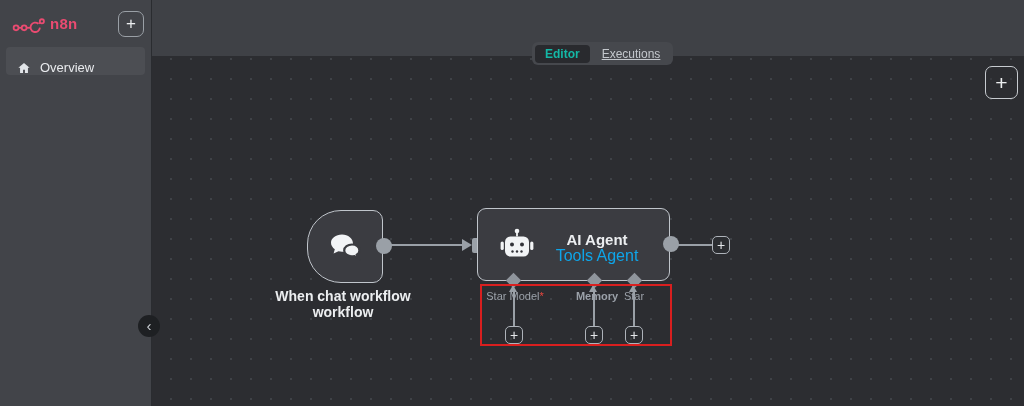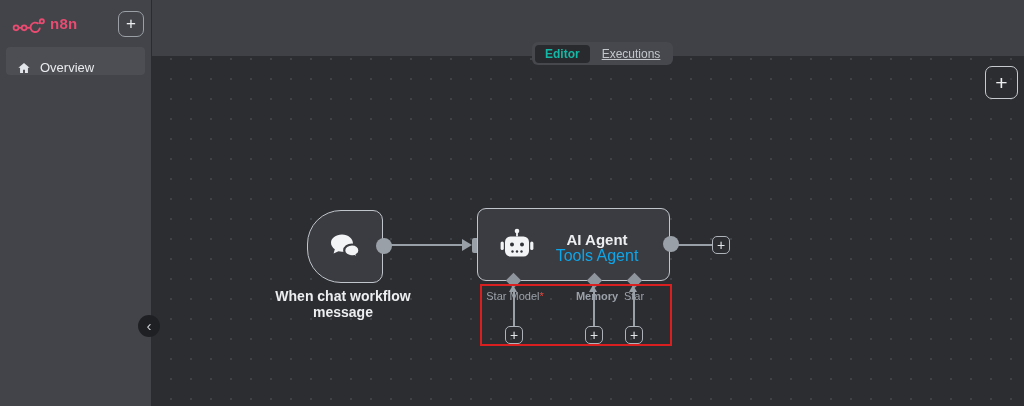--- a/index.html
+++ b/index.html
@@ -141,21 +141,21 @@
 
     <div class="node trigger-node">
       <svg width="38" height="32" viewBox="0 0 38 32">
         <path d="M16 3.5c-6.2 0-11 3.7-11 8.3 0 2.6 1.5 4.9 3.8 6.4l-1.2 4.4 4.9-2.3c1.1.3 2.3.4 3.5.4 6.2 0 11-3.7 11-8.3S22.2 3.5 16 3.5z" fill="#f2f4f6"></path>
         <path d="M26 13.5c-4.2 0-7.8 2.6-7.8 6 0 3.3 3.5 5.9 7.8 5.9.8 0 1.6-.1 2.4-.3l3.7 1.8-1.3-3.2c1.6-1 2.6-2.7 2.6-4.3 0-3.3-3.2-5.9-7.4-5.9z" fill="#f2f4f6" stroke="#3b3c41" stroke-width="2.2"></path>
       </svg>
       <div class="port-circle" style="left:68px; top:27px;"></div>
     </div>
     <div class="node-label">
       <div>When chat workflow</div>
-      <div>message</div>
+      <div>workflow</div>
     </div>
 
     <div class="conn-line" style="left:231px; top:188px; width:82px;"></div>
     <div class="conn-arrow-right" style="left:310px; top:183px;"></div>
     <div class="input-tab"></div>
 
     <div class="node agent-node">
       <svg class="agent-icon" width="36" height="33" viewBox="0 0 36 33">
         <circle cx="18" cy="3" r="2.3" fill="#f2f4f6"></circle>
         <rect x="17.1" y="4.4" width="1.8" height="4" fill="#f2f4f6"></rect>

